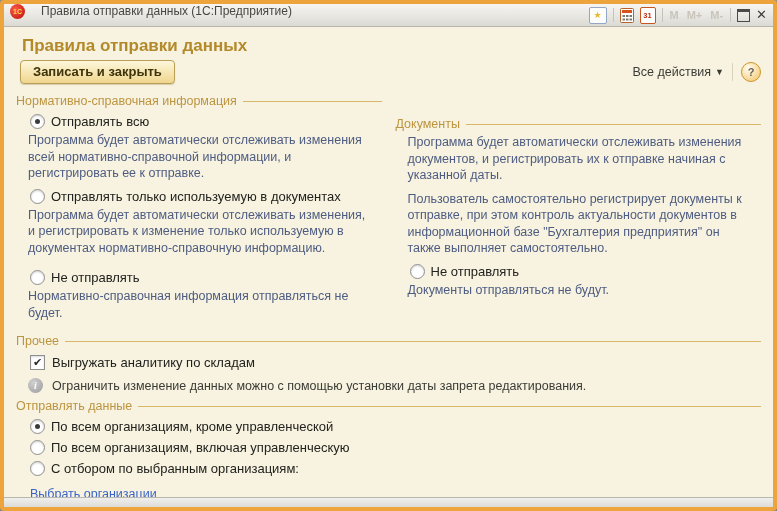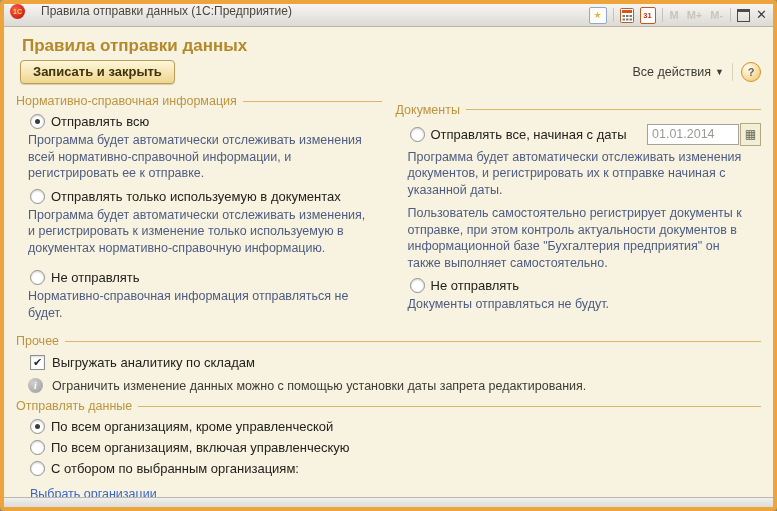--- a/index.html
+++ b/index.html
@@ -124,28 +124,20 @@
           <span class="opt-label">Не отправлять</span>
         </div>
         <div class="desc">Нормативно-справочная информация отправляться не будет.</div>
       </div>
 
       <div class="col">
         <div class="group-hd">
           <span class="group-title">Документы</span>
           <span class="group-line"></span>
         </div>
-        <div class="opt-row">
-          <span class="rb"></span>
-          <span class="opt-label">Отправлять все, начиная с даты</span>
-          <span class="date-wrap">
-            <input class="date-input" readonly="" value="01.01.2014" style="">
-            <span class="cal-btn">▦</span>
-          </span>
-        </div>
         <div class="desc">Программа будет автоматически отслеживать изменения документов, и регистрировать их к отправке начиная с указанной даты.</div>
         <div class="desc">Пользователь самостоятельно регистрирует документы к отправке, при этом контроль актуальности документов в информационной базе "Бухгалтерия предприятия" он также выполняет самостоятельно.</div>
         <div class="opt-row">
           <span class="rb"></span>
           <span class="opt-label">Не отправлять</span>
         </div>
         <div class="desc">Документы отправляться не будут.</div>
       </div>
     </div>
 

